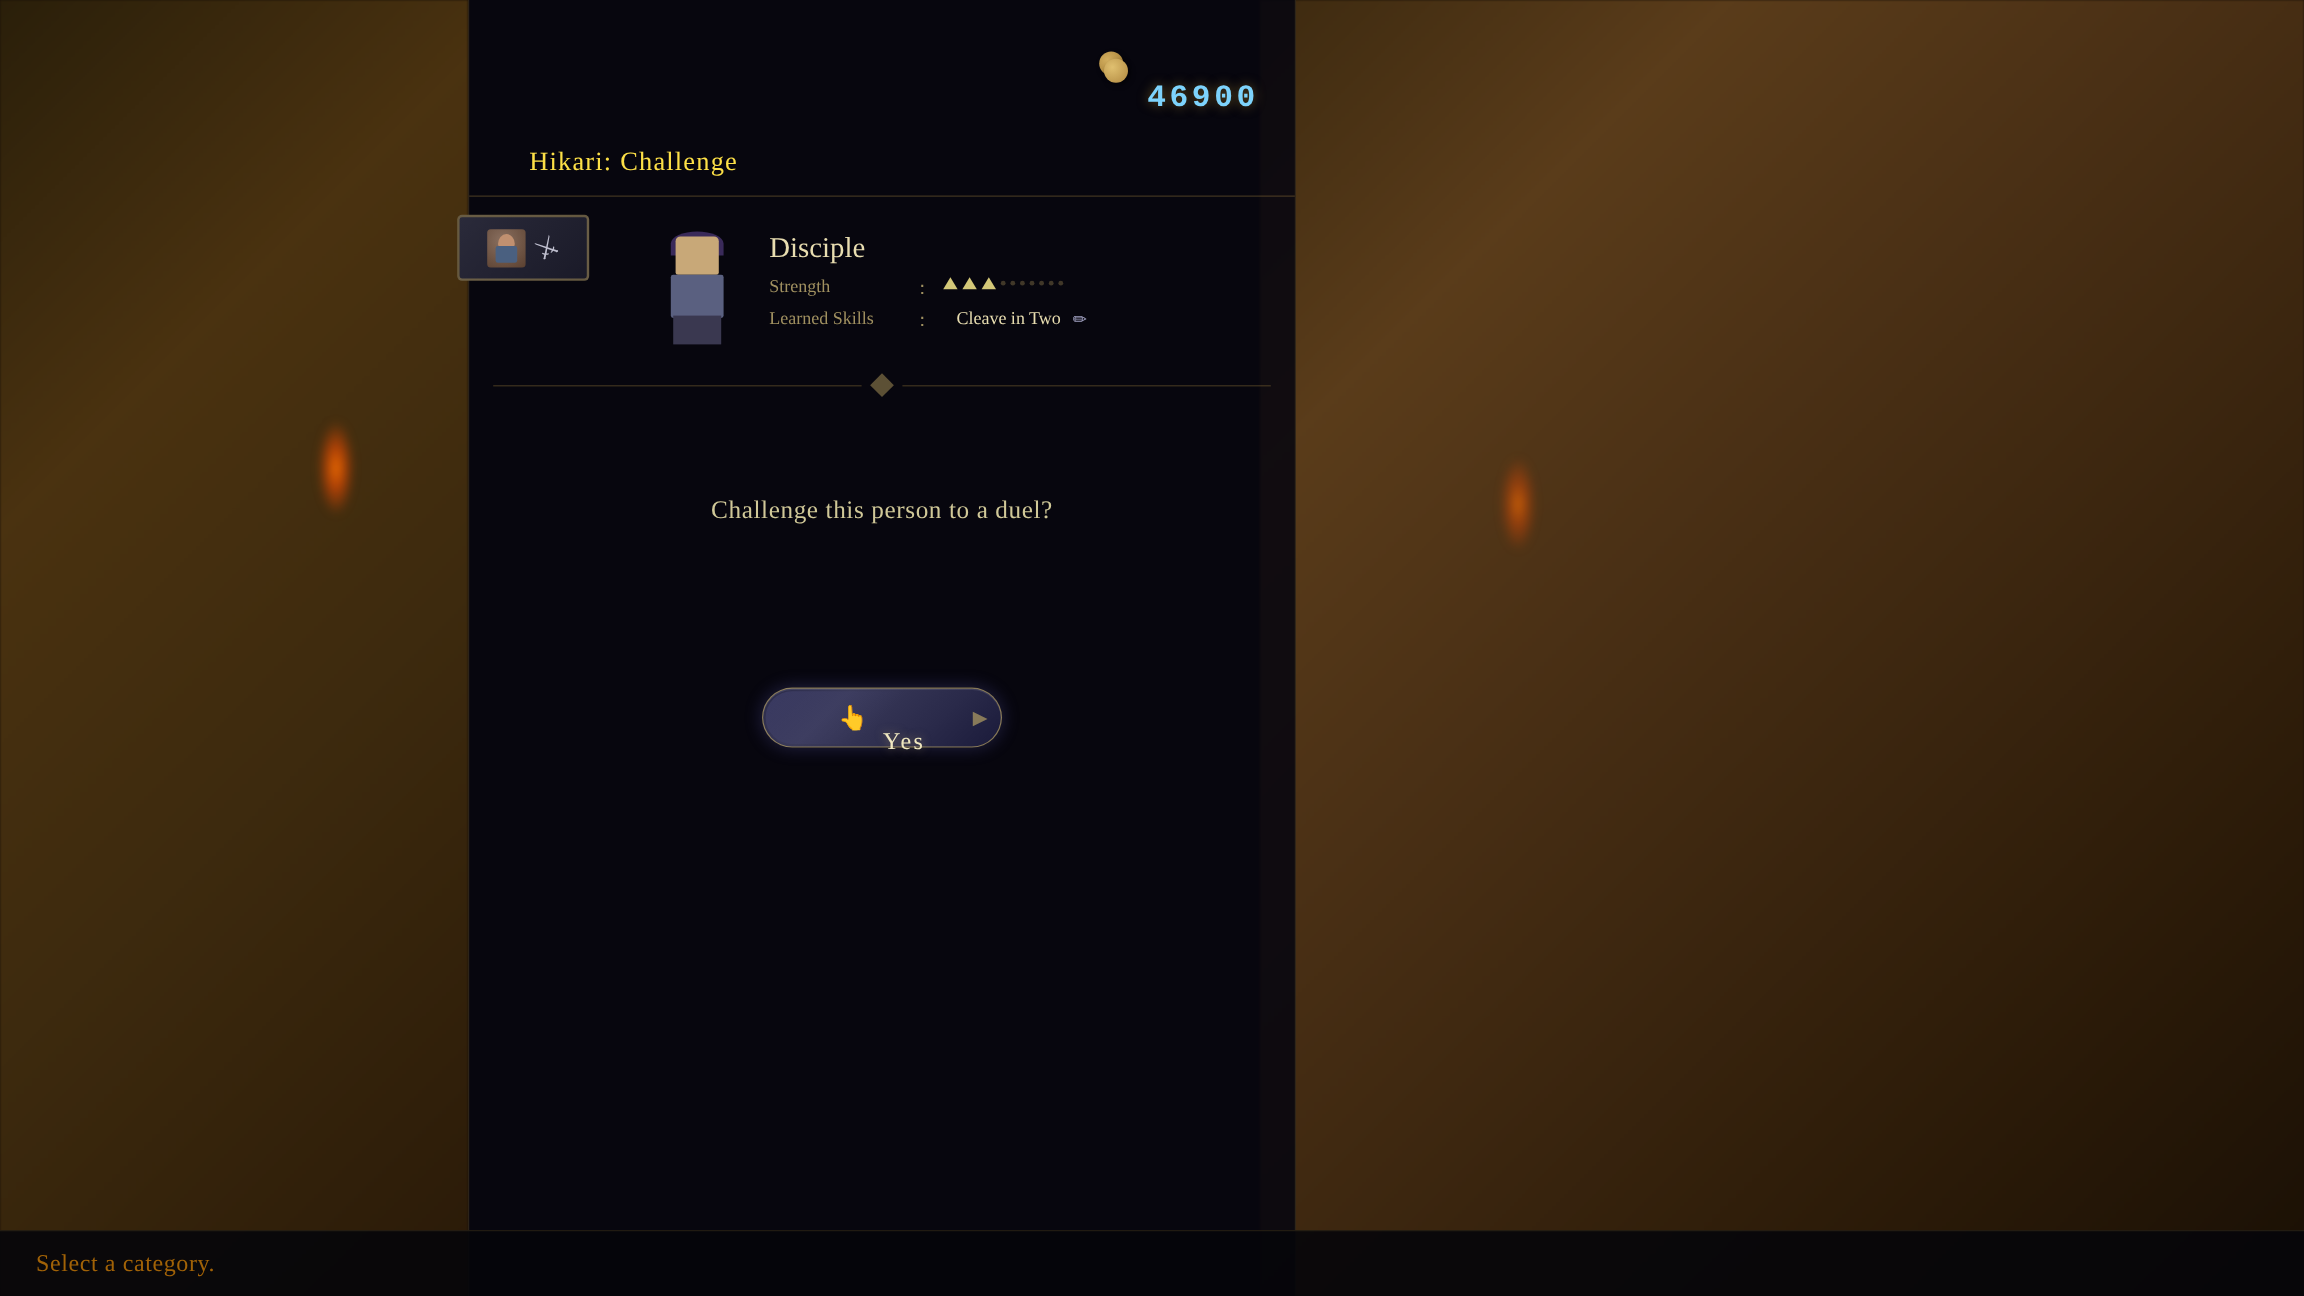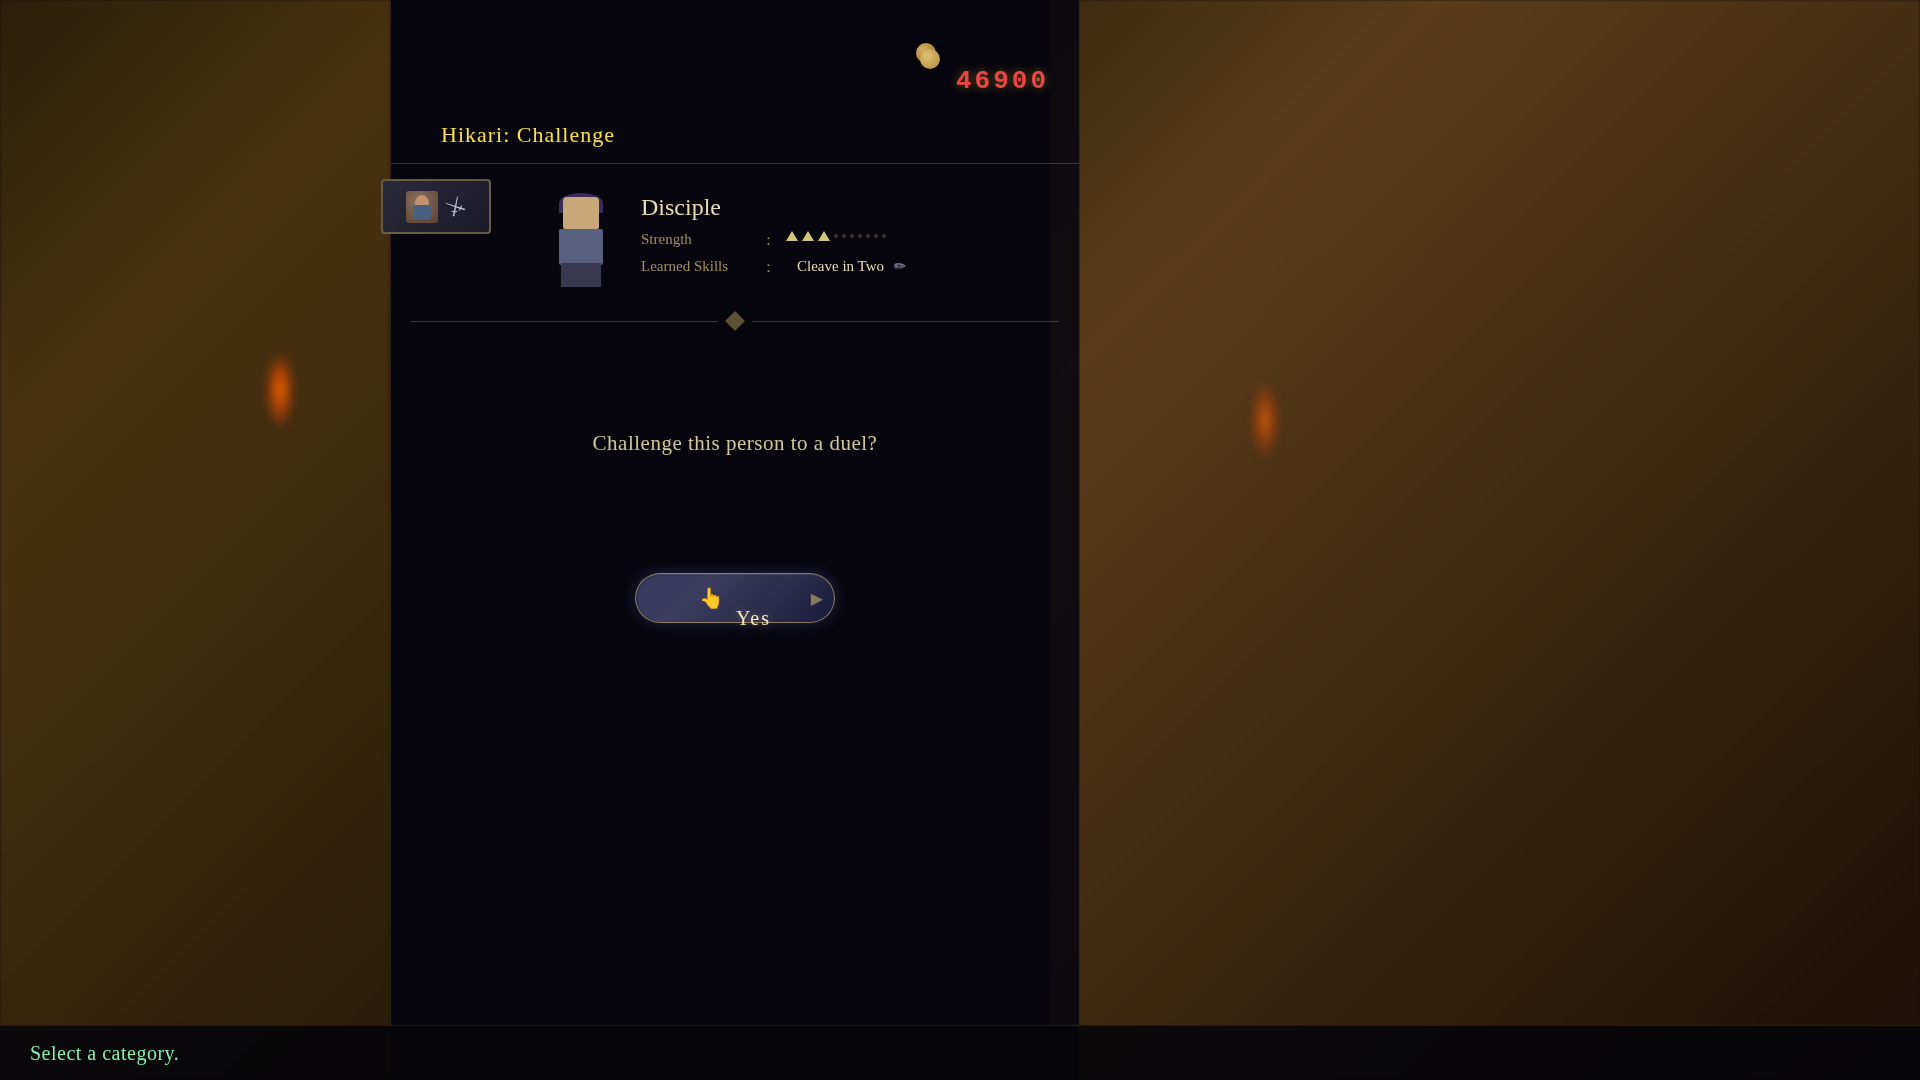--- a/index.html
+++ b/index.html
@@ -101,21 +101,21 @@
       width: 20px;
       height: 20px;
       border-radius: 50%;
       background: radial-gradient(circle at 35% 35%, #e0c070, #b08840);
       top: 8px;
       left: 8px;
       box-shadow: 2px 2px 4px rgba(0,0,0,0.5);
     }
 
     .currency-amount {
-      color: #ef4444;
+      color: #7dd3fc;
       font-size: 26px;
       letter-spacing: 3px;
       font-family: 'Courier New', monospace;
       font-weight: bold;
       text-shadow: 0 0 10px rgba(200,160,50,0.5);
       margin-top: 48px;
     }
 
     
     .panel-header {
@@ -312,21 +312,21 @@
       background: rgba(150,130,80,0.6);
       transform: rotate(45deg);
       margin: 0 10px;
       flex-shrink: 0;
     }
 
     
     .challenge-area {
       display: flex;
       justify-content: center;
-      align-items: center;
+      align-items: flex-start;
       padding: 80px 40px 60px;
       min-height: 200px;
     }
 
     .challenge-question {
       color: #d0c898;
       font-size: 21px;
       text-align: center;
       letter-spacing: 0.5px;
       font-family: 'Georgia', serif;
@@ -423,21 +423,21 @@
       right: 0;
       height: 55px;
       background: rgba(5, 5, 10, 0.9);
       border-top: 1px solid rgba(100,80,40,0.3);
       display: flex;
       align-items: center;
       padding: 0 30px;
     }
 
     .status-text {
-      color: #86efac;
+      color: #a16207;
       font-size: 20px;
       font-family: 'Georgia', serif;
       letter-spacing: 0.5px;
     }
 
     
     .strength-arrows {
       display: flex;
       gap: 4px;
       align-items: center;

